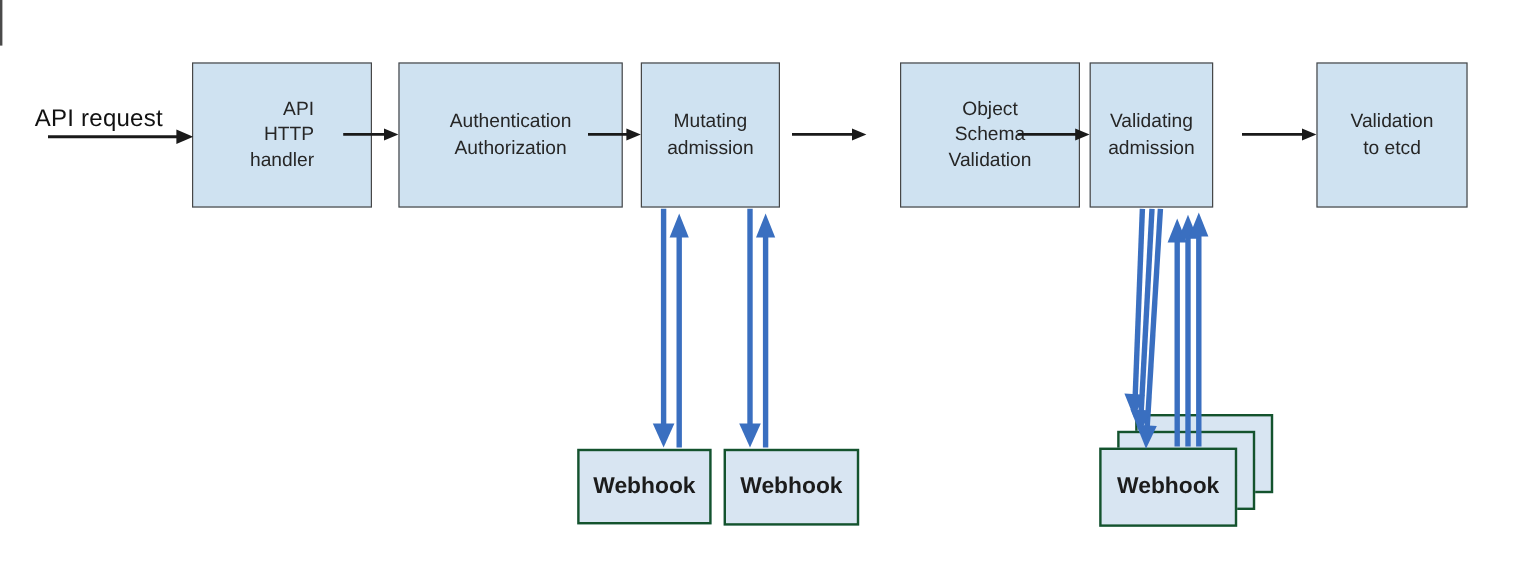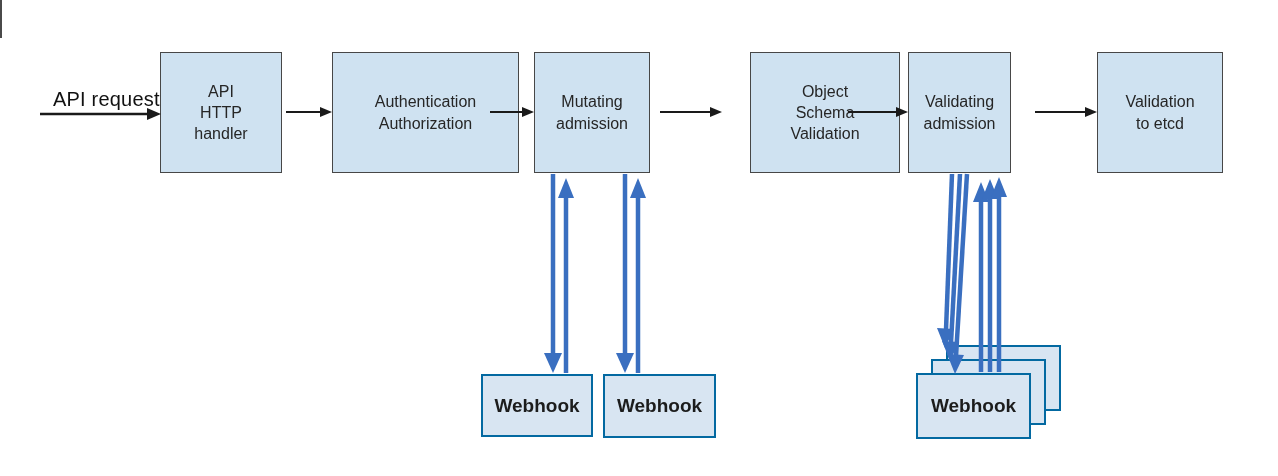--- a/index.html
+++ b/index.html
@@ -22,51 +22,51 @@
     box-sizing: border-box;
     display: flex;
     align-items: center;
     justify-content: center;
     text-align: center;
     font-size: 16px;
     line-height: 1.32;
     color: #262626;
     white-space: pre-line;
   }
-  .stage-1 { left: 160px;  width: 122px; }
+  .stage-1 { left: 160px;  width: 150px; text-align: right; }
   .stage-2 { left: 332px;  width: 187px; }
   .stage-3 { left: 534px;  width: 116px; }
   .stage-4 { left: 750px;  width: 150px; }
   .stage-5 { left: 908px;  width: 103px; }
   .stage-6 { left: 1097px; width: 126px; }
 
   
   .webhook {
     position: absolute;
     background: #d8e5f2;
-    border: 2px solid #0369a1;
+    border: 2px solid #14532d;
     box-sizing: border-box;
     display: flex;
     align-items: center;
     justify-content: center;
     text-align: center;
     font-size: 19px;
     font-weight: 700;
     color: #1c1c1c;
   }
   .webhook-m1 { left: 481px; top: 374px; width: 112px; height: 63px; }
   .webhook-m2 { left: 603px; top: 374px; width: 113px; height: 64px; }
   .webhook-v-back   { left: 946px; top: 345px; width: 115px; height: 66px; }
   .webhook-v-middle { left: 931px; top: 359px; width: 115px; height: 66px; }
   .webhook-v-front  { left: 916px; top: 373px; width: 115px; height: 66px; }
 
   
   .request-label {
     position: absolute;
-    left: 53px;
+    left: 29px;
     top: 88px;
     font-size: 20px;
     color: #111111;
     letter-spacing: 0.2px;
     white-space: nowrap;
   }
 
   
   .edge-artifact {
     position: absolute;

